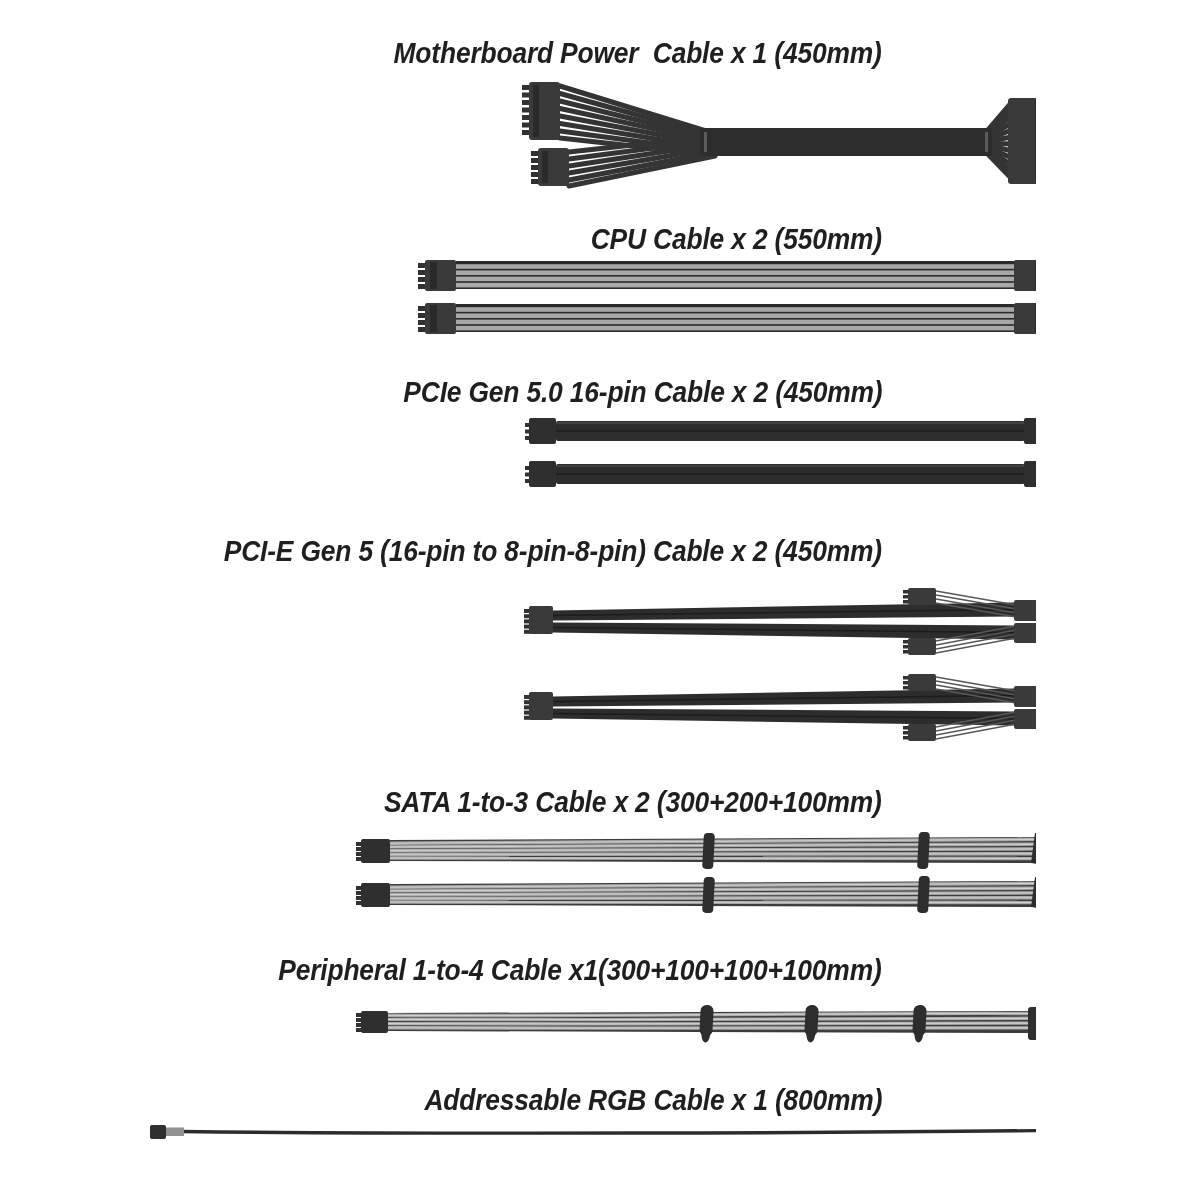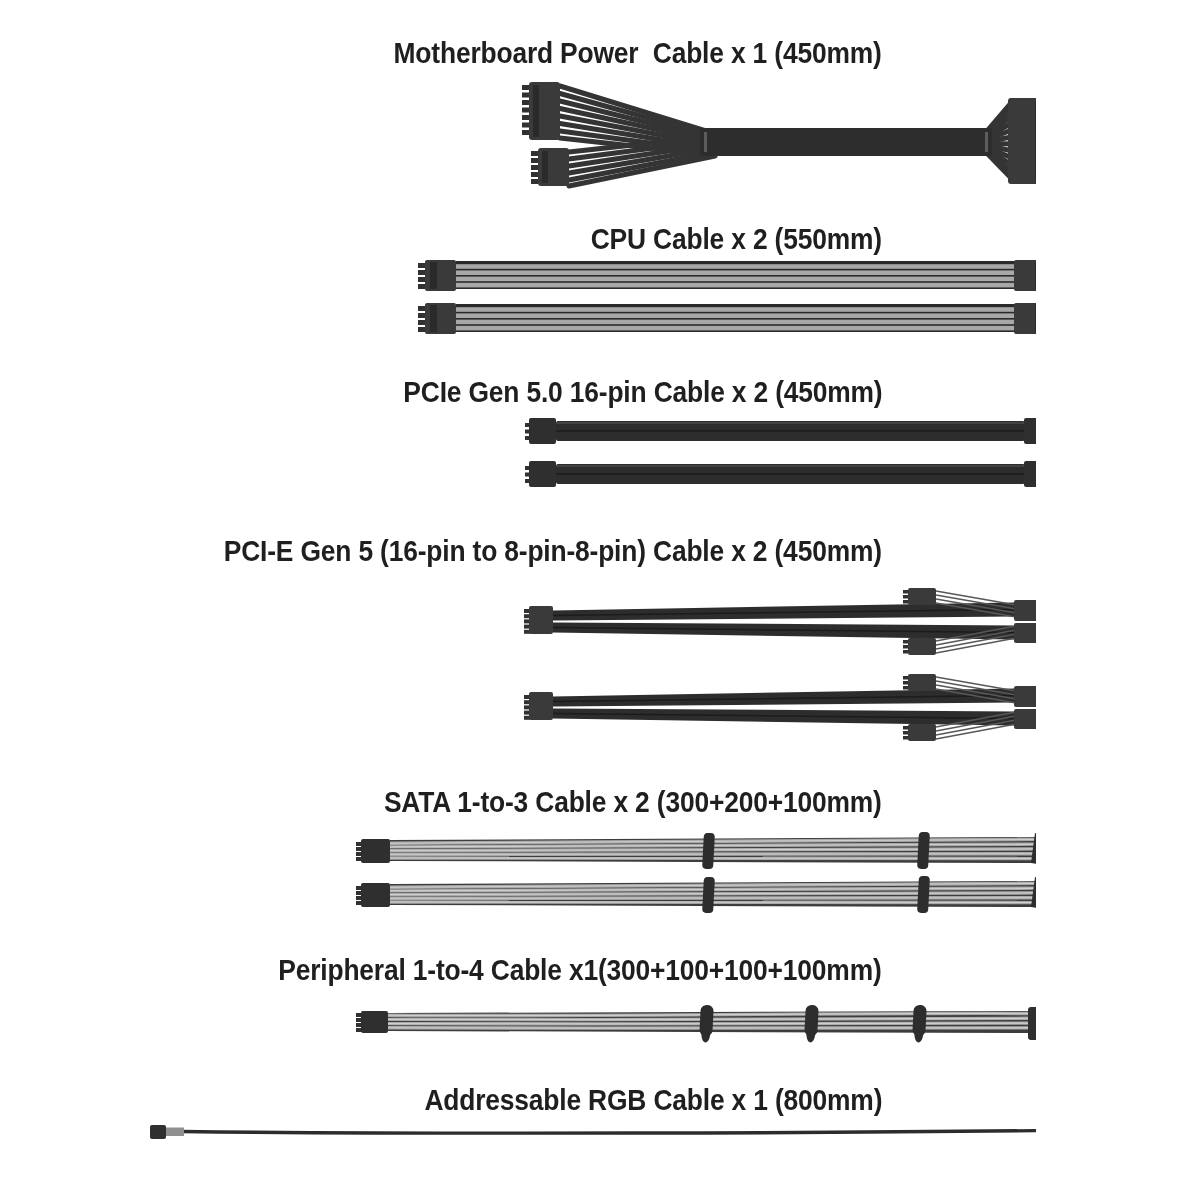--- a/index.html
+++ b/index.html
@@ -1,19 +1,20 @@
 <!DOCTYPE html>
 <html style="--page-bg: #ffffff; --label-text: #1f1f1f; --cable-dark: #2d2d2d; --connector: #3a3a3a; --wire-light: #a8a8a8;"><head>
 <meta charset="utf-8">
 <style>
   html,body{margin:0;padding:0;background:#fff;}
   .canvas{
     position:relative;width:1036px;height:1200px;overflow:hidden;
     background:var(--page-bg,#ffffff);
     font-family:"Liberation Sans",sans-serif;
+    font-style:italic;
   }
   .label{
     position:absolute;right:154px;
     font-size:30px;font-weight:600;line-height:1.1;
     color:var(--label-text,#1f1f1f);
     white-space:pre;letter-spacing:-0.2px;
     transform:scaleX(0.88);transform-origin:100% 50%;
   }
   svg{position:absolute;display:block;}
   .conn{fill:var(--connector,#3a3a3a);}

